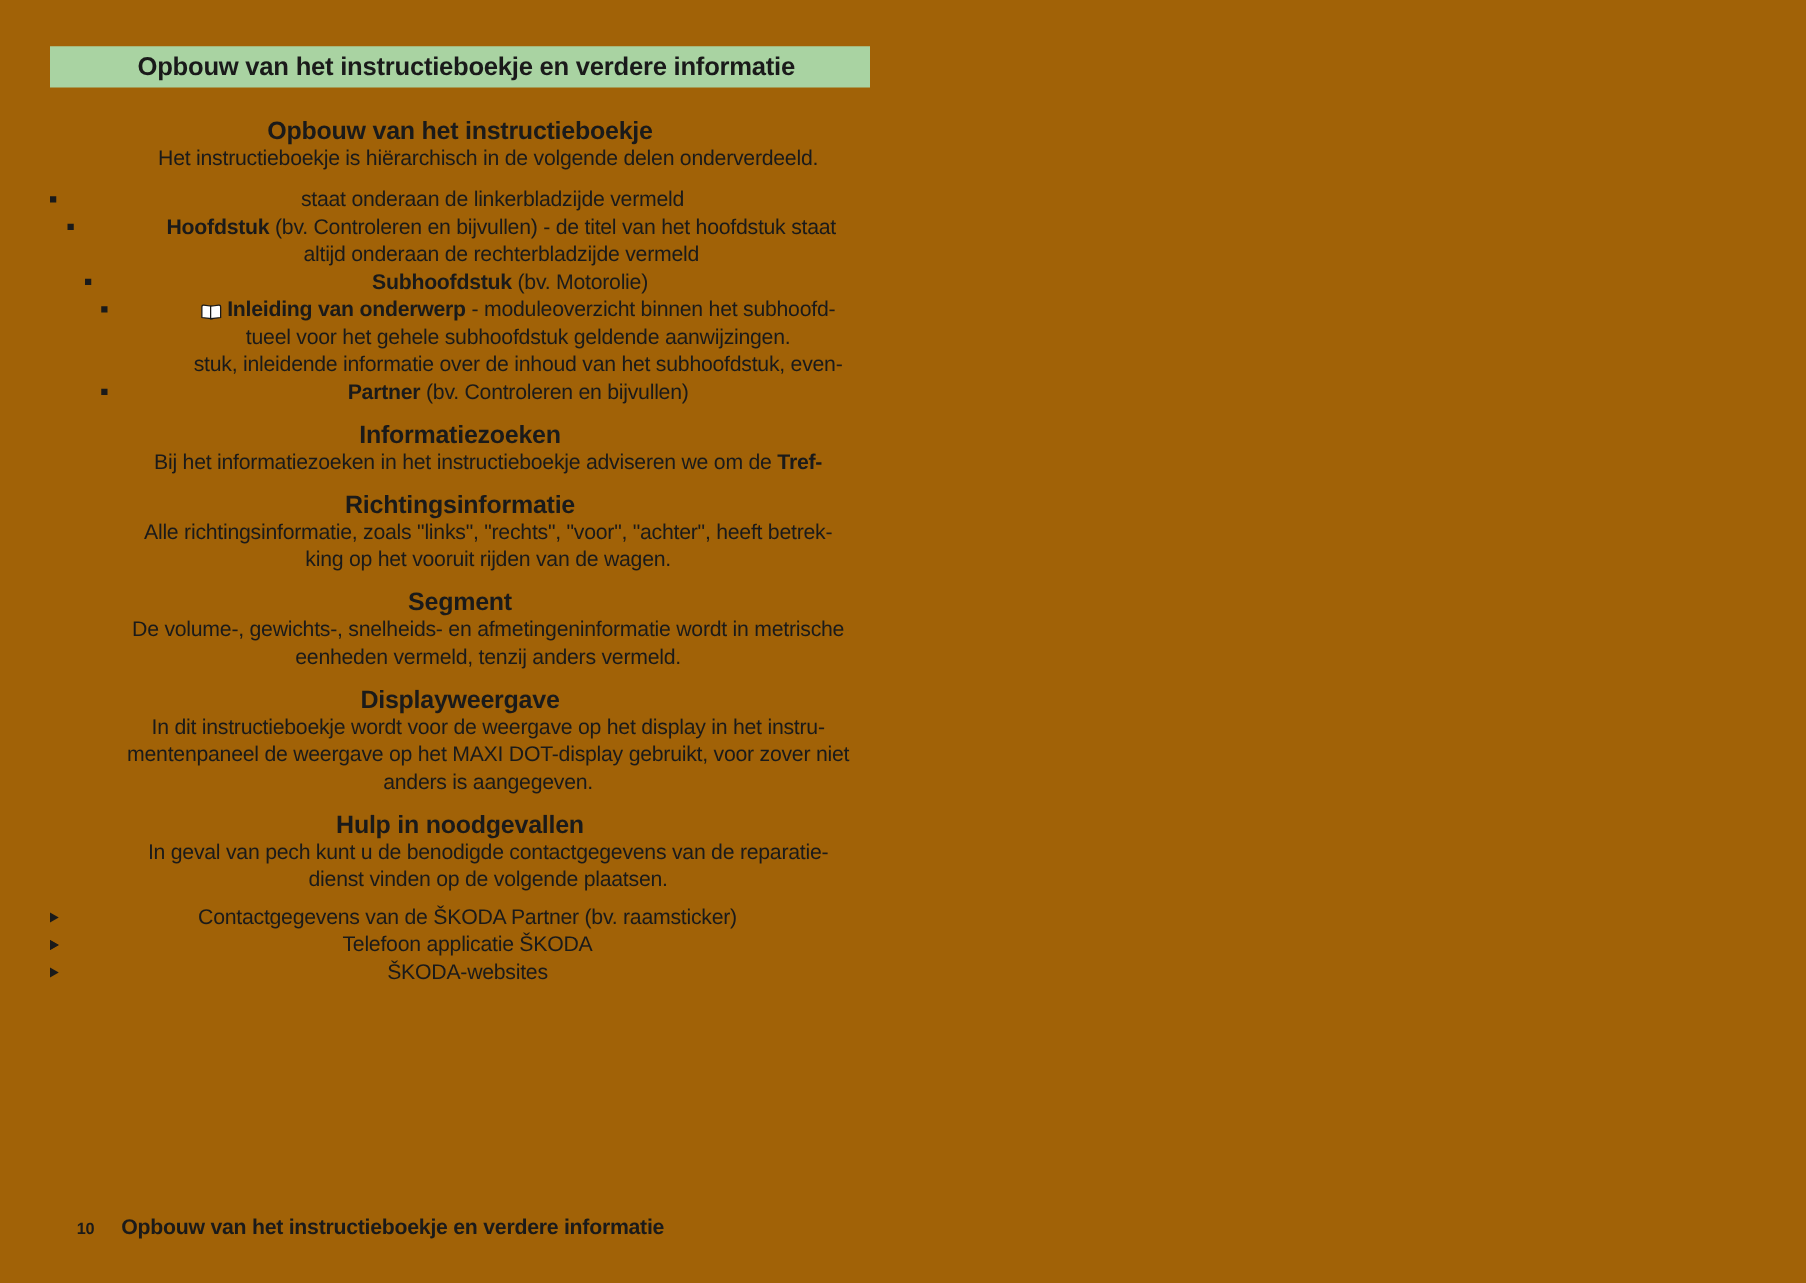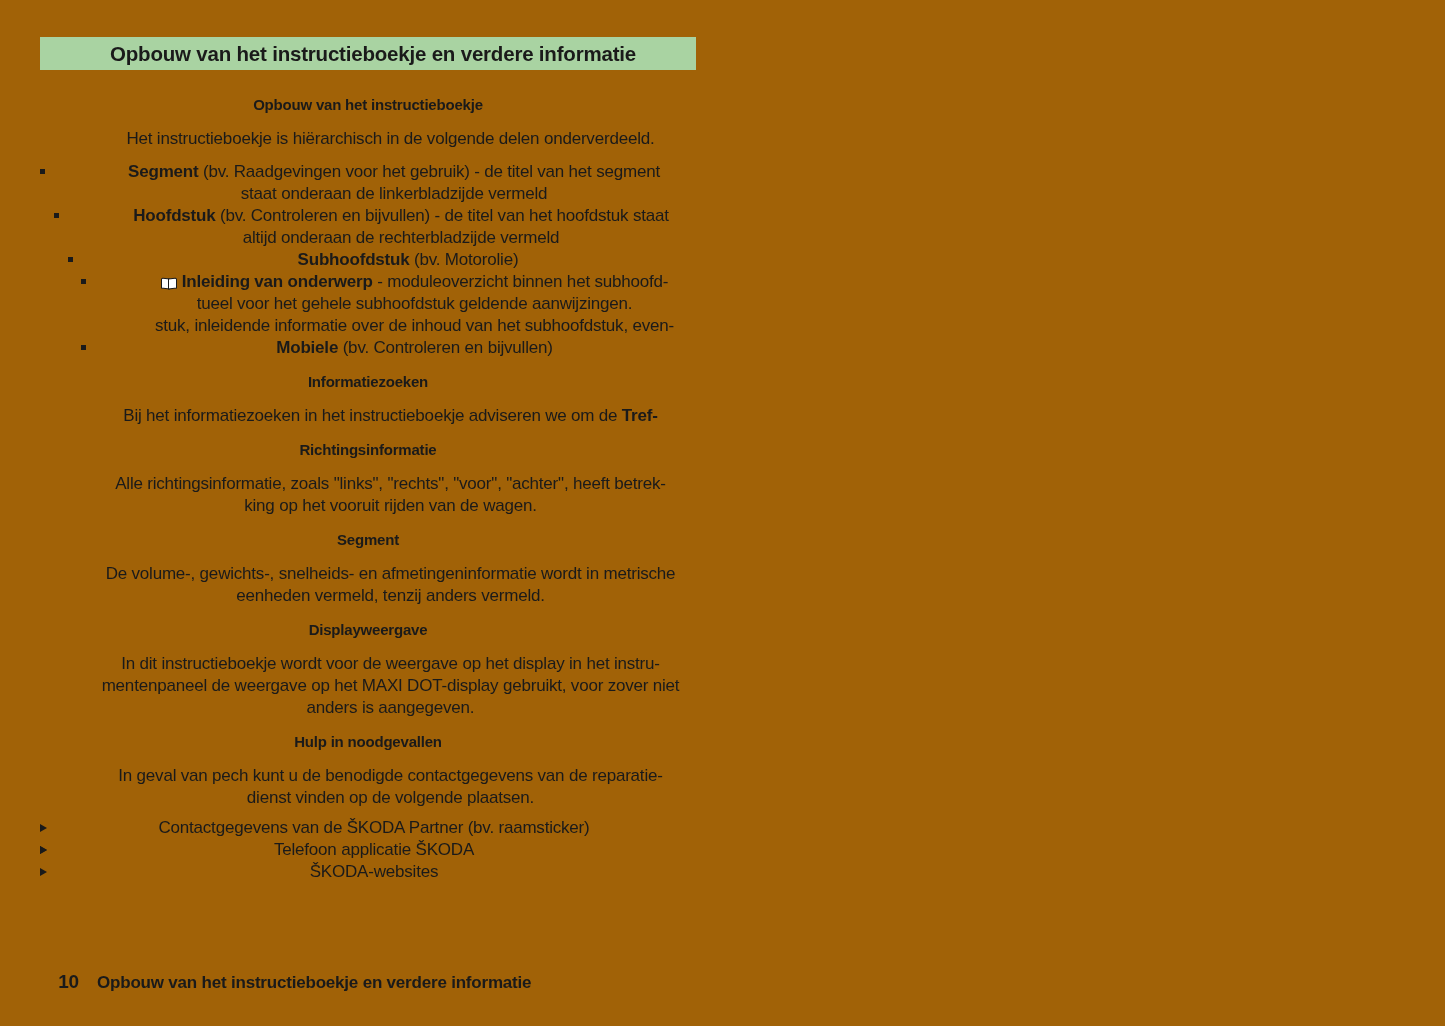--- a/index.html
+++ b/index.html
@@ -23,21 +23,21 @@
     background: var(--header-bg);
     height: 33px; line-height: 33px;
     padding-left: 10px;
     font-size: 20.5px; font-weight: 700;
     margin-bottom: 24px;
     white-space: nowrap;
   }
 
   .sec { margin-top: 12px; }
   .sec.first { margin-top: 0; }
-  .sec-heading { margin: 12px; font-size: 15px; line-height: 22px; font-weight: 700; }
+  .sec-heading { margin: 0; font-size: 20px; line-height: 22px; font-weight: 700; }
   .para { }
   .line { white-space: nowrap; margin-left: 45px; }
   .b { font-weight: 700; }
 
   .struct-list { margin-top: 11px; }
   .em-list { margin-top: 8px; }
 
   .li { position: relative; }
   .marker.square {
     position: absolute; top: 8px;
@@ -73,21 +73,21 @@
     left: 0.5px; transform: skewY(7deg); border-top-left-radius: 2px;
   }
   .inline-icon[data-name="open-book-icon"]::after {
     left: 7.5px; transform: skewY(-7deg); border-top-right-radius: 2px;
   }
 
   .footer {
     position: absolute; left: 40px; top: 971px;
     font-weight: 700; white-space: nowrap;
   }
-  .footer .pnum { display: inline-block; width: 57px; font-size: 19px; letter-spacing: -0.2px; }
+  .footer .pnum { display: inline-block; width: 57px; font-size: 13px; letter-spacing: -0.2px; }
   .footer .ftitle { font-size: 17px; }
 </style>
 </head>
 <body>
 
 <div class="page" data-name="manual-page">
   <div class="content" data-name="page-content">
 
     <div class="titlebar" data-name="chapter-title-bar">Opbouw van het instructieboekje en verdere informatie</div>
 
@@ -95,21 +95,20 @@
       <h3 class="sec-heading" data-name="section-heading">Opbouw van het instructieboekje</h3>
       <div class="para" data-name="section-paragraph">
           <div class="line" data-name="text-line"><span data-name="text-run">Het instructieboekje is hiërarchisch in de volgende delen onderverdeeld.</span></div>
         </div>
     </section>
 
     <div class="struct-list" data-name="hierarchy-list">
       <div class="li lvl1" data-name="list-item">
         <span class="marker square" data-name="bullet-square-icon"></span>
         <div class="li-text" data-name="list-item-text">
-            <div class="line" data-name="text-line"><span class="b" data-name="text-run">Segment</span><span data-name="text-run"> (bv. Raadgevingen voor het gebruik) - de titel van het segment</span></div>
             <div class="line" data-name="text-line"><span data-name="text-run">staat onderaan de linkerbladzijde vermeld</span></div>
           </div>
       </div>
       <div class="li lvl2" data-name="list-item">
         <span class="marker square" data-name="bullet-square-icon"></span>
         <div class="li-text" data-name="list-item-text">
             <div class="line" data-name="text-line"><span class="b" data-name="text-run">Hoofdstuk</span><span data-name="text-run"> (bv. Controleren en bijvullen) - de titel van het hoofdstuk staat</span></div>
             <div class="line" data-name="text-line"><span data-name="text-run">altijd onderaan de rechterbladzijde vermeld</span></div>
           </div>
       </div>
@@ -123,21 +122,21 @@
         <span class="marker square" data-name="bullet-square-icon"></span>
         <div class="li-text" data-name="list-item-text">
             <div class="line" data-name="text-line"><span class="inline-icon" data-name="open-book-icon"></span><span class="b" data-name="text-run">Inleiding van onderwerp</span><span data-name="text-run"> - moduleoverzicht binnen het subhoofd-</span></div>
             <div class="line" data-name="text-line"><span data-name="text-run">tueel voor het gehele subhoofdstuk geldende aanwijzingen.</span></div>
             <div class="line" data-name="text-line"><span data-name="text-run">stuk, inleidende informatie over de inhoud van het subhoofdstuk, even-</span></div>
           </div>
       </div>
       <div class="li lvl4" data-name="list-item">
         <span class="marker square" data-name="bullet-square-icon"></span>
         <div class="li-text" data-name="list-item-text">
-            <div class="line" data-name="text-line"><span class="b" data-name="text-run">Mobiele</span><span data-name="text-run"> (bv. Controleren en bijvullen)</span></div>
+            <div class="line" data-name="text-line"><span class="b" data-name="text-run">Partner</span><span data-name="text-run"> (bv. Controleren en bijvullen)</span></div>
           </div>
       </div>
     </div>
 
     <section class="sec" data-name="section-informatiezoeken">
       <h3 class="sec-heading" data-name="section-heading">Informatiezoeken</h3>
       <div class="para" data-name="section-paragraph">
           <div class="line" data-name="text-line"><span data-name="text-run">Bij het informatiezoeken in het instructieboekje adviseren we om de </span><span class="b" data-name="text-run">Tref-</span></div>
         </div>
     </section>

